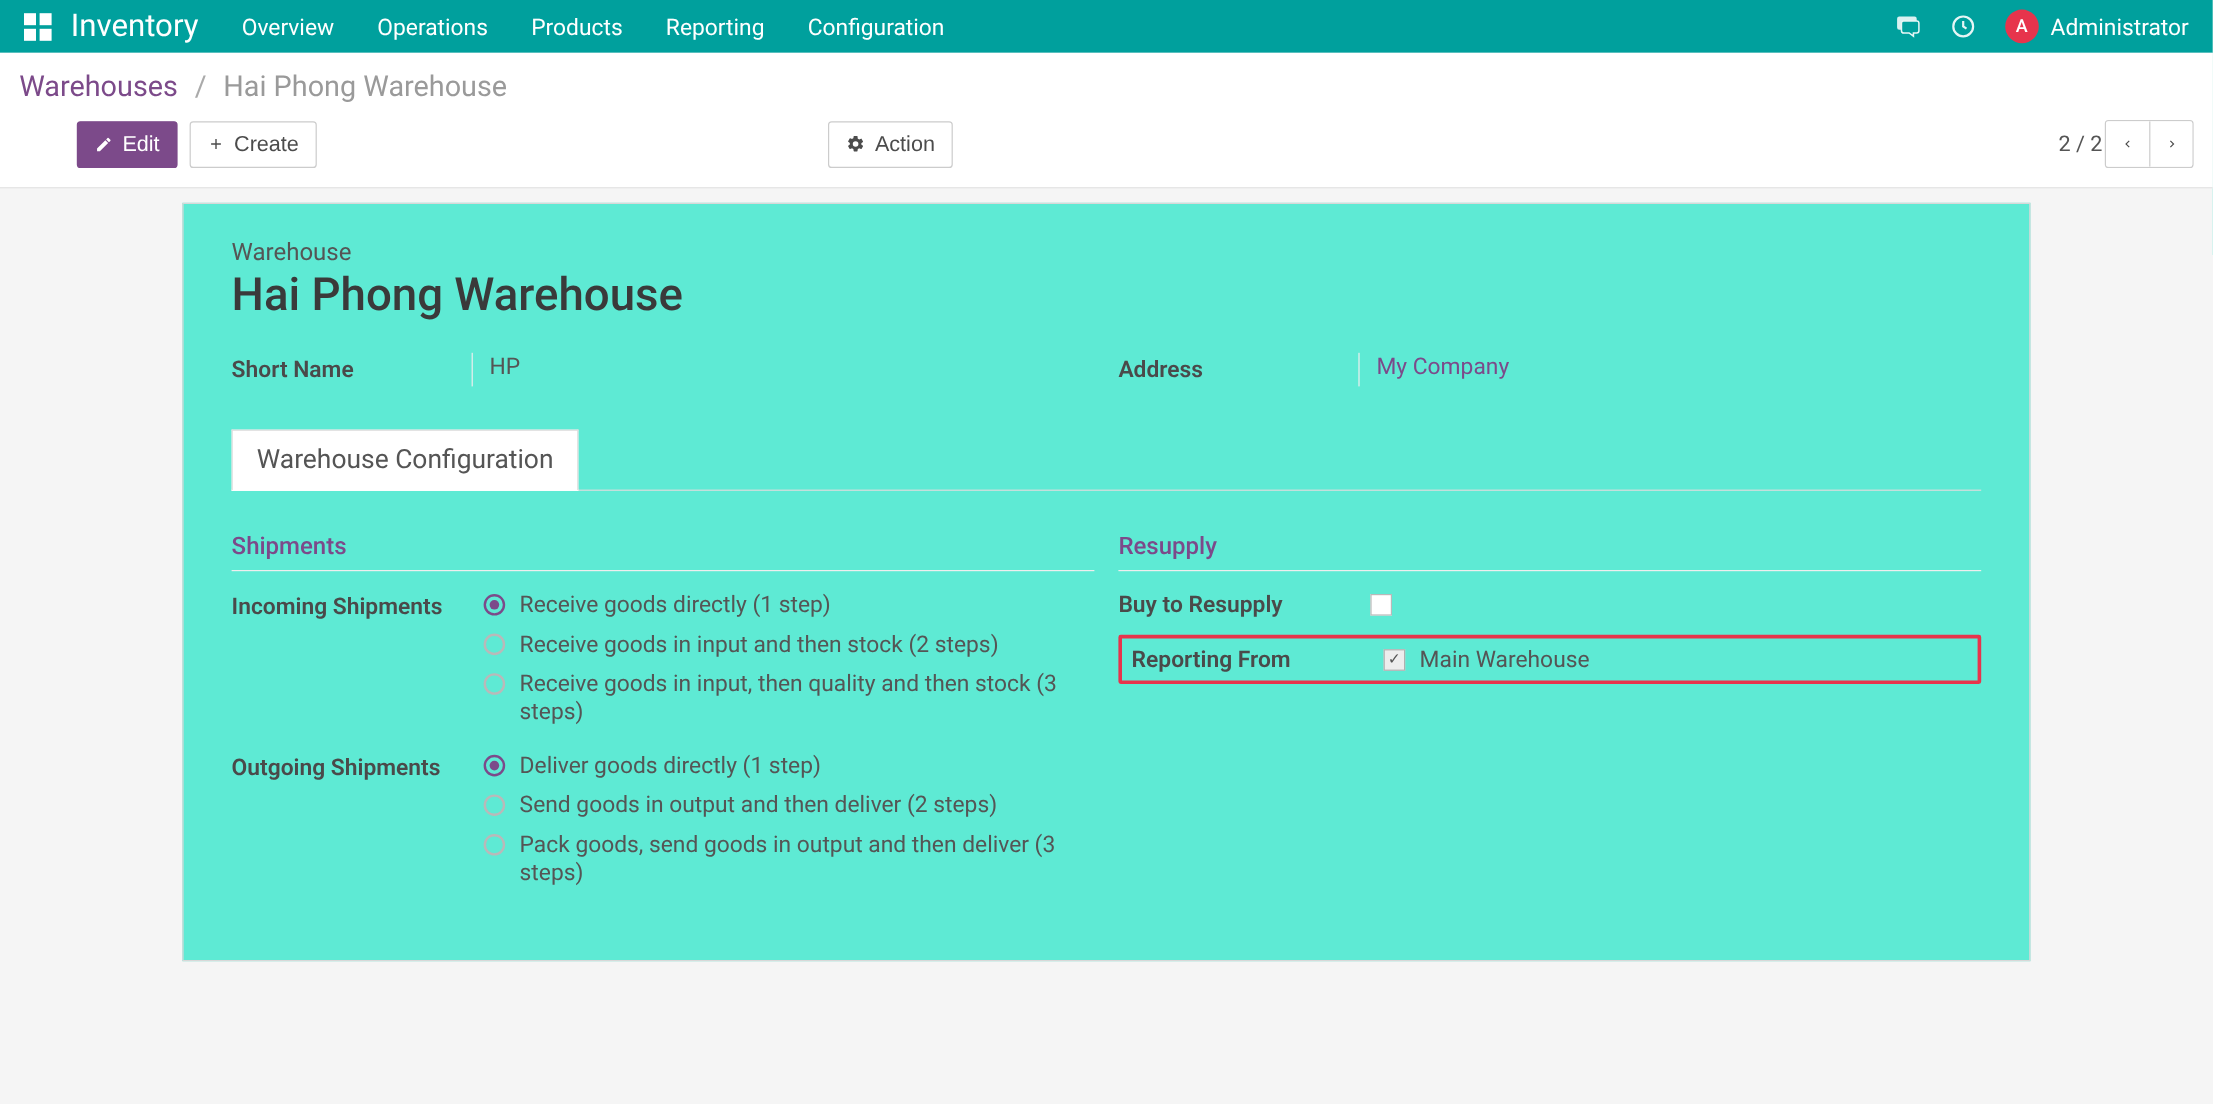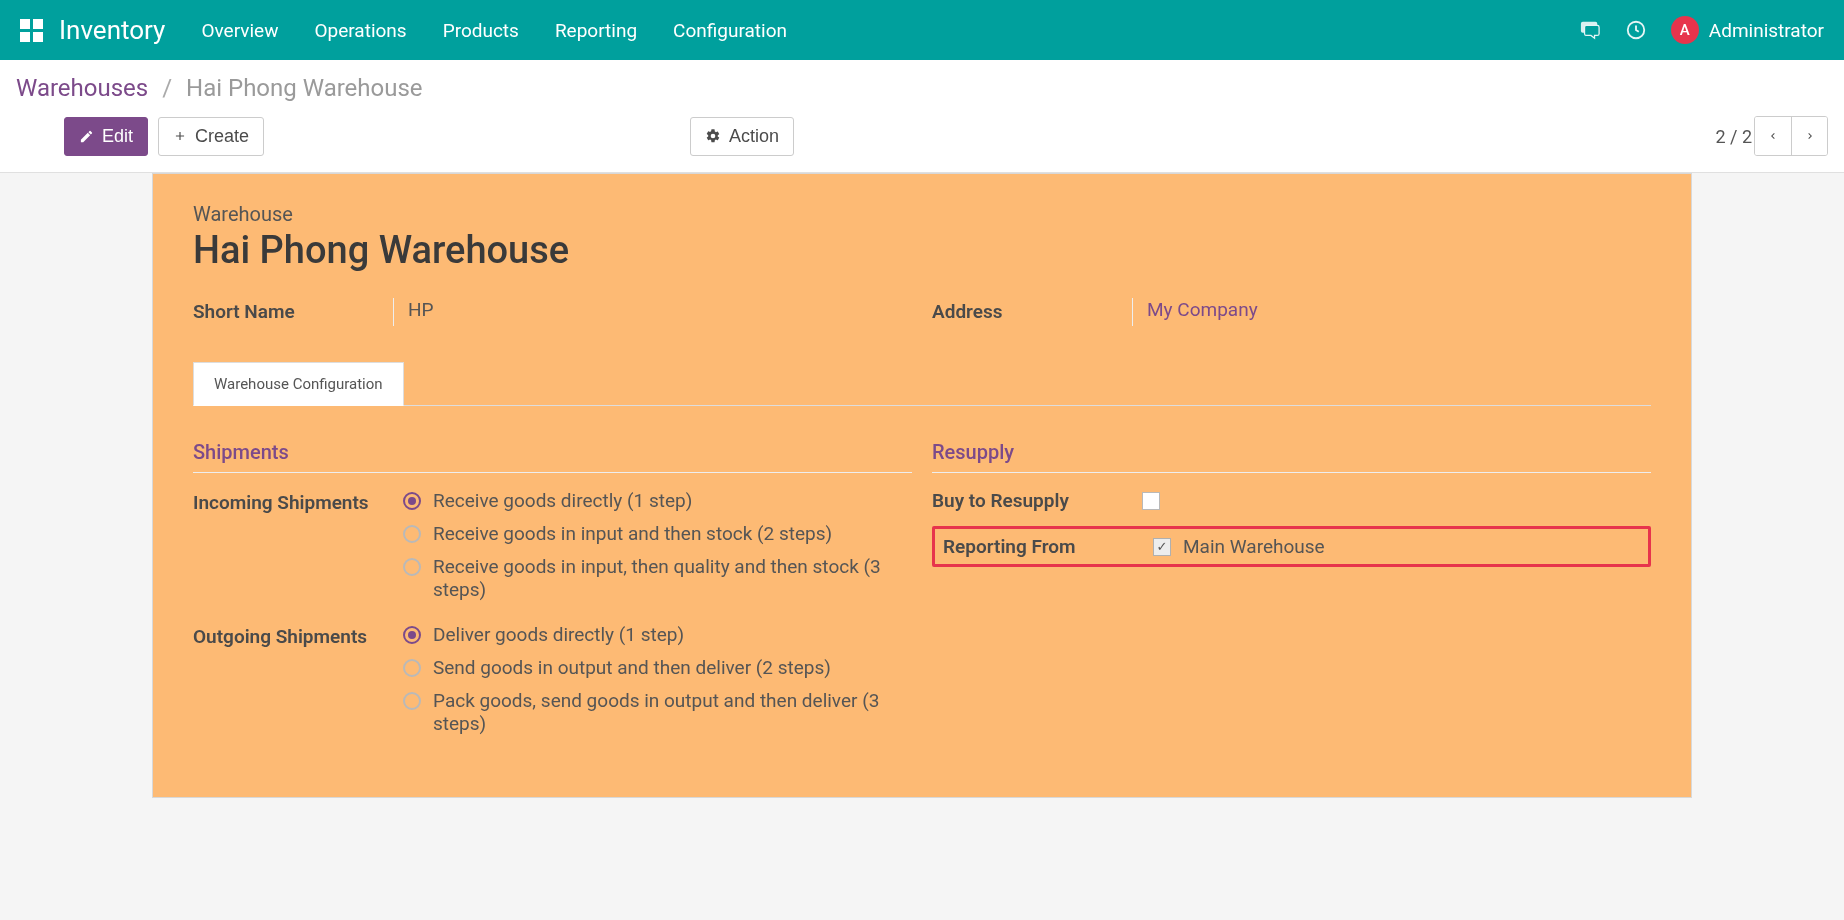--- a/index.html
+++ b/index.html
@@ -1,19 +1,19 @@
 <!DOCTYPE html>
 <html><head>
 <meta charset="utf-8">
 <style>
   * { box-sizing: border-box; margin: 0; padding: 0; }
   body { font-family: -apple-system, BlinkMacSystemFont, "Segoe UI", Roboto, "Helvetica Neue", Arial, sans-serif; font-size: 16px; color: #4c4c4c; background: #f5f5f5; }
   
   
-  .topnav { background: #00a09d; color: #fff; display: flex; align-items: center; height: 60px; padding: 0 20px; }
+  .topnav { background: #00a09d; color: #fff; display: flex; align-items: center; height: 44px; padding: 0 20px; }
   .apps-icon { display: grid; grid-template-columns: repeat(2, 10px); grid-template-rows: repeat(2, 10px); gap: 3px; margin-right: 16px; cursor: pointer; }
   .apps-icon span { background: #fff; display: block; }
   .app-name { font-size: 26px; font-weight: 400; margin-right: 36px; }
   .nav-menu { display: flex; gap: 36px; flex: 1; }
   .nav-item { color: #fff; font-size: 19px; cursor: pointer; }
   .nav-right { display: flex; align-items: center; gap: 24px; }
   .nav-icon { cursor: pointer; opacity: 0.9; }
   .avatar { width: 28px; height: 28px; border-radius: 50%; background: #e7344c; color: #fff; display: flex; align-items: center; justify-content: center; font-size: 15px; font-weight: 500; }
   .user-name { font-size: 19px; }
   
@@ -29,33 +29,33 @@
   .btn-group { display: flex; gap: 10px; }
   .btn-action-wrap { flex: 0 0 auto; margin-left: 426px; }
   .pager-wrap { margin-left: auto; display: flex; align-items: center; gap: 2px; }
   .pager-text { font-size: 18px; color: #555; }
   .pager-btns { display: flex; border: 1px solid #ccc; border-radius: 3px; overflow: hidden; }
   .pager-btn { width: 36px; height: 38px; display: flex; align-items: center; justify-content: center; cursor: pointer; background: #fff; border: none; }
   .pager-btn + .pager-btn { border-left: 1px solid #ccc; }
   
   
   .sheet-outer { padding: 0 14px; }
-  .sheet { background: #fdba74; border: 1px solid #d8d8d8; max-width: 1540px; margin: 0 auto; padding: 28px 40px 40px 40px; }
+  .sheet { background: #5eead4; border: 1px solid #d8d8d8; max-width: 1540px; margin: 12px auto; padding: 28px 40px 40px 40px; }
   .field-label-top { font-size: 20px; color: #555; margin-bottom: 2px; }
   .record-title { font-size: 38px; font-weight: 500; color: #3a3a3a; margin-bottom: 26px; }
   
   .two-col { display: grid; grid-template-columns: 1fr 1fr; gap: 0 20px; }
   .fieldrow { display: flex; align-items: flex-start; margin-bottom: 14px; }
   .fieldrow .lbl { width: 200px; font-weight: 600; font-size: 19px; color: #4a4a4a; padding-top: 2px; }
   .fieldrow .val { flex: 1; font-size: 19px; border-left: 1px solid #eee; padding-left: 14px; min-height: 28px; color: #555; }
   .fieldrow .val.link { color: #7c4a8a; }
   
   
   .tabbar { border-bottom: 1px solid #ddd; margin-top: 22px; display: flex; }
-  .tab { border: 1px solid #ddd; border-bottom: 1px solid #fff; margin-bottom: -1px; padding: 12px 20px; font-size: 15px; color: #555; background: #fff; cursor: pointer; }
+  .tab { border: 1px solid #ddd; border-bottom: 1px solid #fff; margin-bottom: -1px; padding: 12px 20px; font-size: 22px; color: #555; background: #fff; cursor: pointer; }
   
   
   .tabcontent { padding-top: 34px; }
   .section-title { color: #7c4a8a; font-size: 20px; font-weight: 500; padding-bottom: 8px; border-bottom: 1px solid #eee; margin-bottom: 16px; }
   .section-col { display: flex; flex-direction: column; }
   
   .radiofield { display: flex; align-items: flex-start; margin-bottom: 12px; }
   .radiofield .lbl { width: 210px; font-weight: 600; font-size: 19px; color: #4a4a4a; padding-top: 2px; }
   .radio-list { flex: 1; }
   .radio-item { display: flex; align-items: flex-start; gap: 12px; margin-bottom: 10px; font-size: 19px; color: #555; }

